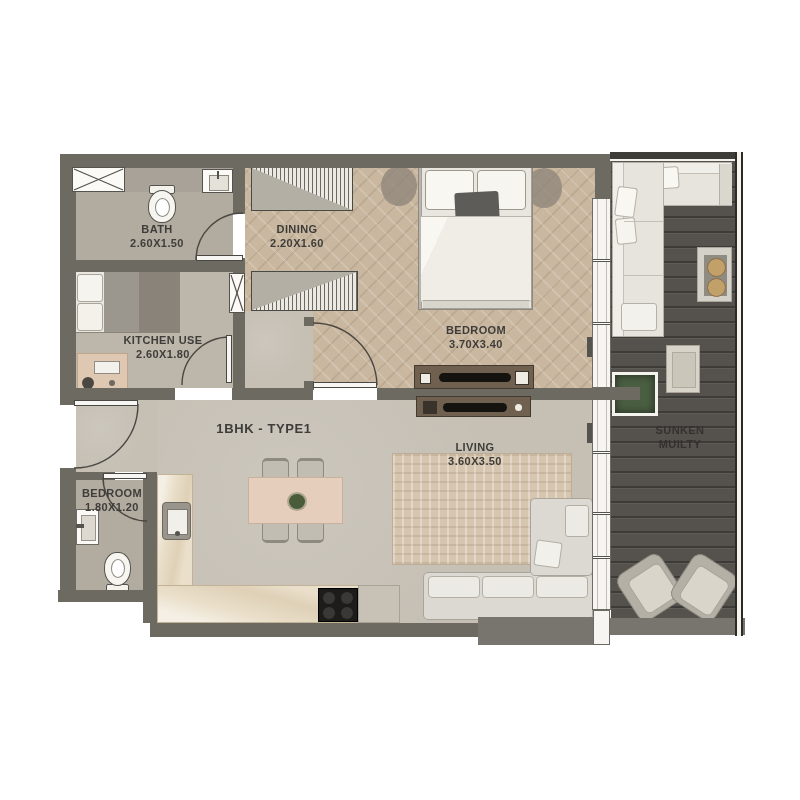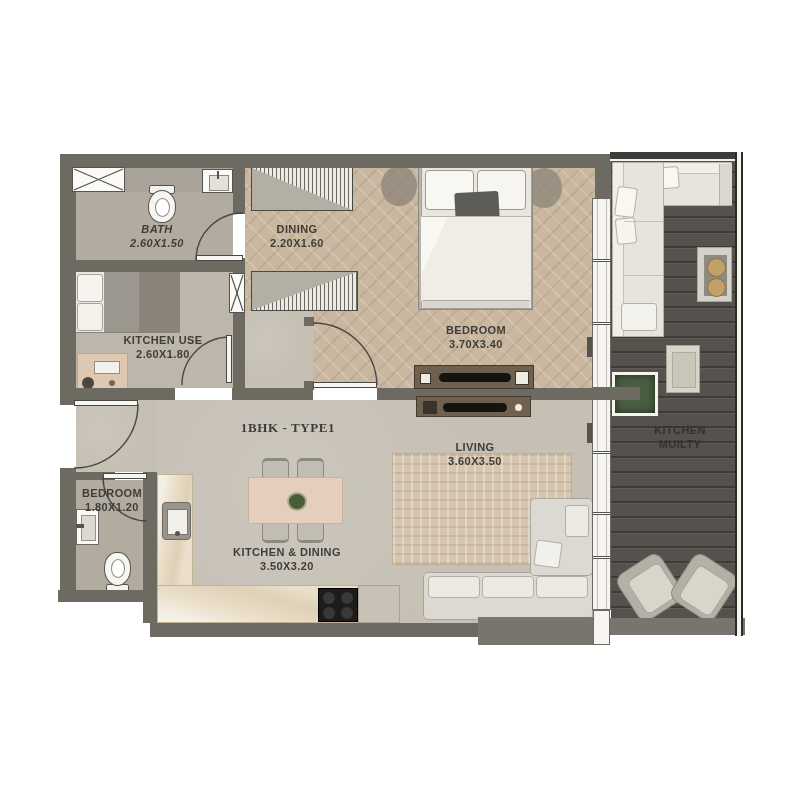--- a/index.html
+++ b/index.html
@@ -233,23 +233,23 @@
       <line x1="243" y1="275" x2="231" y2="311"></line>
     </g>
   </svg>
 
   <div class="leaf" style="left:196px;top:255px;width:47px;height:6px;"></div>
   <div class="leaf" style="left:226px;top:335px;width:6px;height:48px;"></div>
   <div class="leaf" style="left:313px;top:382px;width:64px;height:6px;"></div>
   <div class="leaf" style="left:74px;top:400px;width:64px;height:6px;"></div>
   <div class="leaf" style="left:103px;top:473px;width:44px;height:6px;"></div>
 
-  <div class="title" style="left:288px;top:428px;font-family:Liberation Serif, serif;">1BHK - TYPE1</div>
-
-  <div class="lbl" style="left:157px;top:236px;font-style:italic;">
+  <div class="title" style="left:264px;top:428px;">1BHK - TYPE1</div>
+
+  <div class="lbl" style="left:157px;top:236px;">
     <span>BATH</span>
     <span>2.60X1.50</span>
   </div>
   <div class="lbl" style="left:297px;top:236px;">
     <span>DINING</span>
     <span>2.20X1.60</span>
   </div>
   <div class="lbl" style="left:476px;top:337px;">
     <span>BEDROOM</span>
     <span>3.70X3.40</span>
@@ -259,22 +259,18 @@
     <span>2.60X1.80</span>
   </div>
   <div class="lbl" style="left:475px;top:454px;">
     <span>LIVING</span>
     <span>3.60X3.50</span>
   </div>
   <div class="lbl" style="left:112px;top:500px;">
     <span>BEDROOM</span>
     <span>1.80X1.20</span>
   </div>
-  <div class="lbl" style="left:287px;top:559px;">
-    <span>KITCHEN &amp; DINING</span>
-    <span>3.50X3.20</span>
-  </div>
   <div class="lbl" style="left:680px;top:437px;color:#33322e;">
-    <span>KITCHEN</span>
+    <span>SUNKEN</span>
     <span>MUILTY</span>
   </div>
 
 </div>
 
 </body></html>

